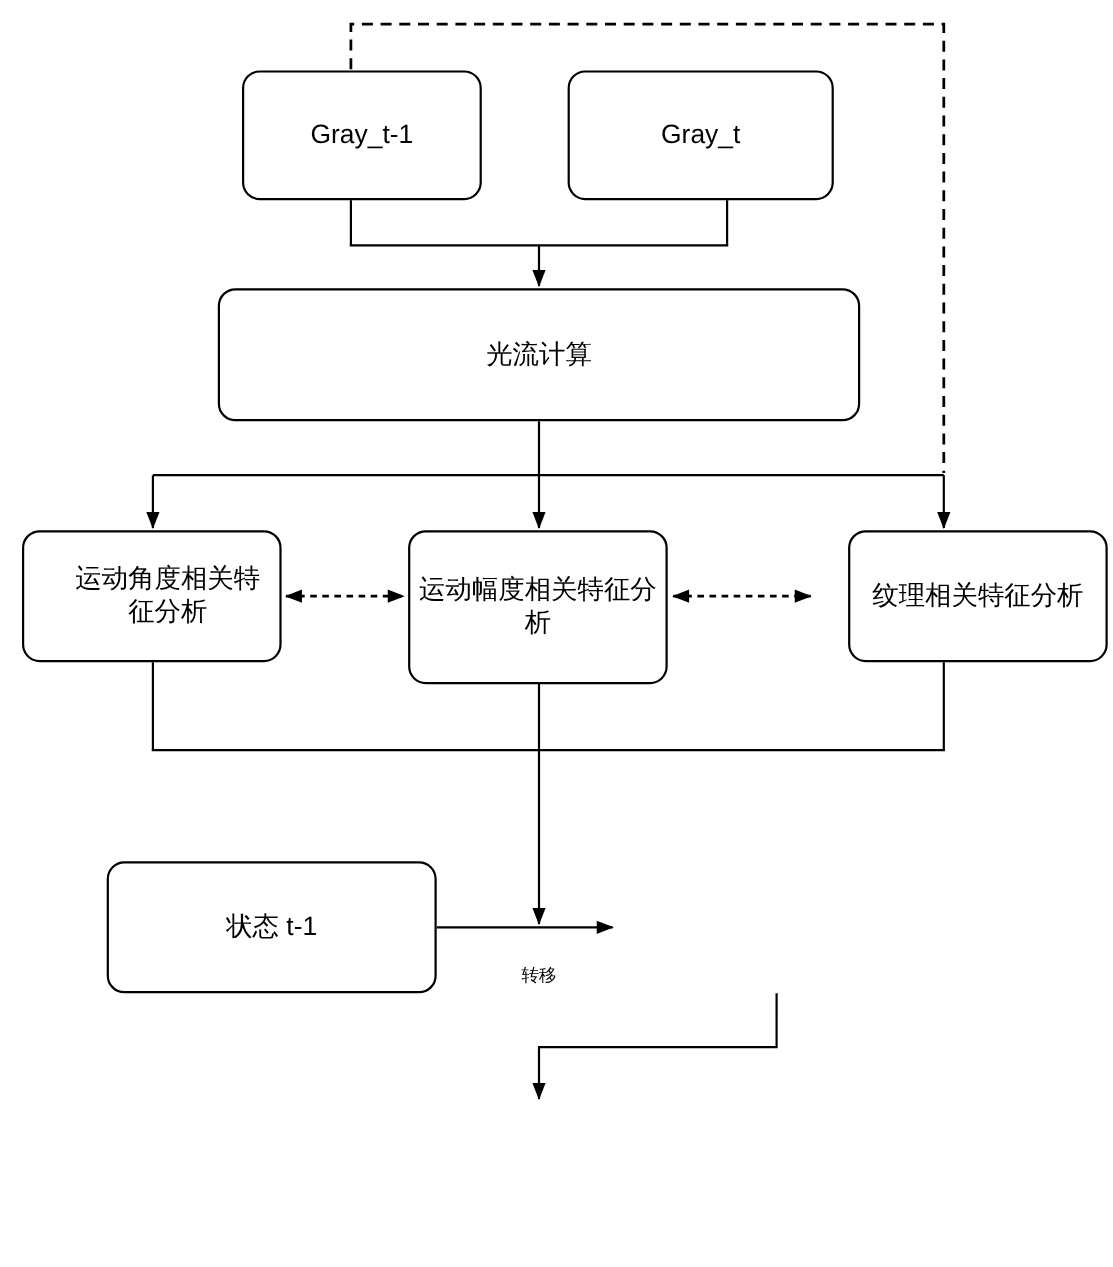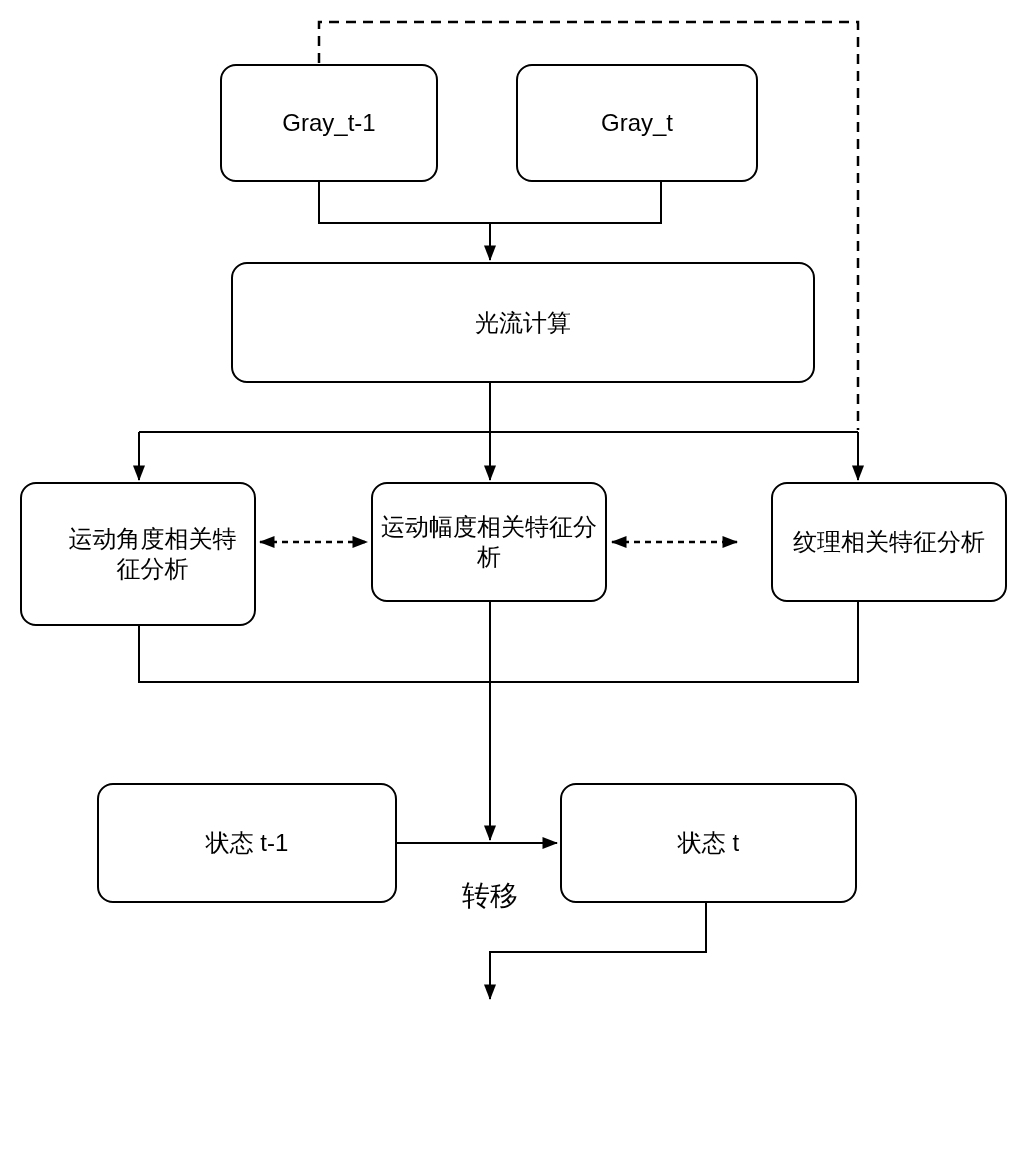--- a/index.html
+++ b/index.html
@@ -26,30 +26,30 @@
     display: flex;
     align-items: center;
     justify-content: center;
     text-align: center;
     font-size: 24px;
     line-height: 1.25;
     padding: 4px 6px;
   }
   .n-gray-t1   { left: 198px; top: 64px;  width: 218px; height: 118px; margin-left: 22px; }
   .n-gray-t    { left: 516px; top: 64px;  width: 242px; height: 118px; }
-  .n-optical   { left: 198px; top: 262px; width: 584px; height: 121px; margin-left: 33px; }
-  .n-angle     { left: 20px;  top: 482px; width: 236px; height: 144px; padding-left: 35px; }
-  .n-magnitude { left: 371px; top: 482px; width: 236px; height: 120px; }
+  .n-optical   { left: 198px; top: 262px; width: 584px; height: 121px; }
+  .n-angle     { left: 20px;  top: 482px; width: 236px; height: 120px; padding-left: 35px; }
+  .n-magnitude { left: 371px; top: 482px; width: 236px; height: 140px; }
   .n-texture   { left: 741px; top: 482px; width: 236px; height: 120px; margin-left: 30px; }
   .n-state-t1  { left: 97px;  top: 783px; width: 300px; height: 120px; }
   .n-state-t   { left: 560px; top: 783px; width: 297px; height: 120px; }
   .n-output    { left: 338px; top: 1002px; width: 302px; height: 120px; }
   .edge-label {
     position: absolute;
-    font-size: 28px;
+    font-size: 16px;
     color: #000000;
   }
   .l-transfer { left: 440px; top: 877px; width: 100px; text-align: center; }
 </style>
 </head>
 <body>
 
 <div class="canvas">
 
   <svg class="connectors" viewBox="0 0 1012 1152" xmlns="http://www.w3.org/2000/svg">
@@ -105,20 +105,17 @@
   </div>
 
   <div class="node n-texture">
     <span>纹理相关特征分析</span>
   </div>
 
   <div class="node n-state-t1">
     <span>状态 t-1</span>
   </div>
 
-  <div class="node n-state-t">
-    <span>状态 t</span>
-  </div>
 
 
   <div class="edge-label l-transfer">转移</div>
 
 </div>
 
 </body></html>

